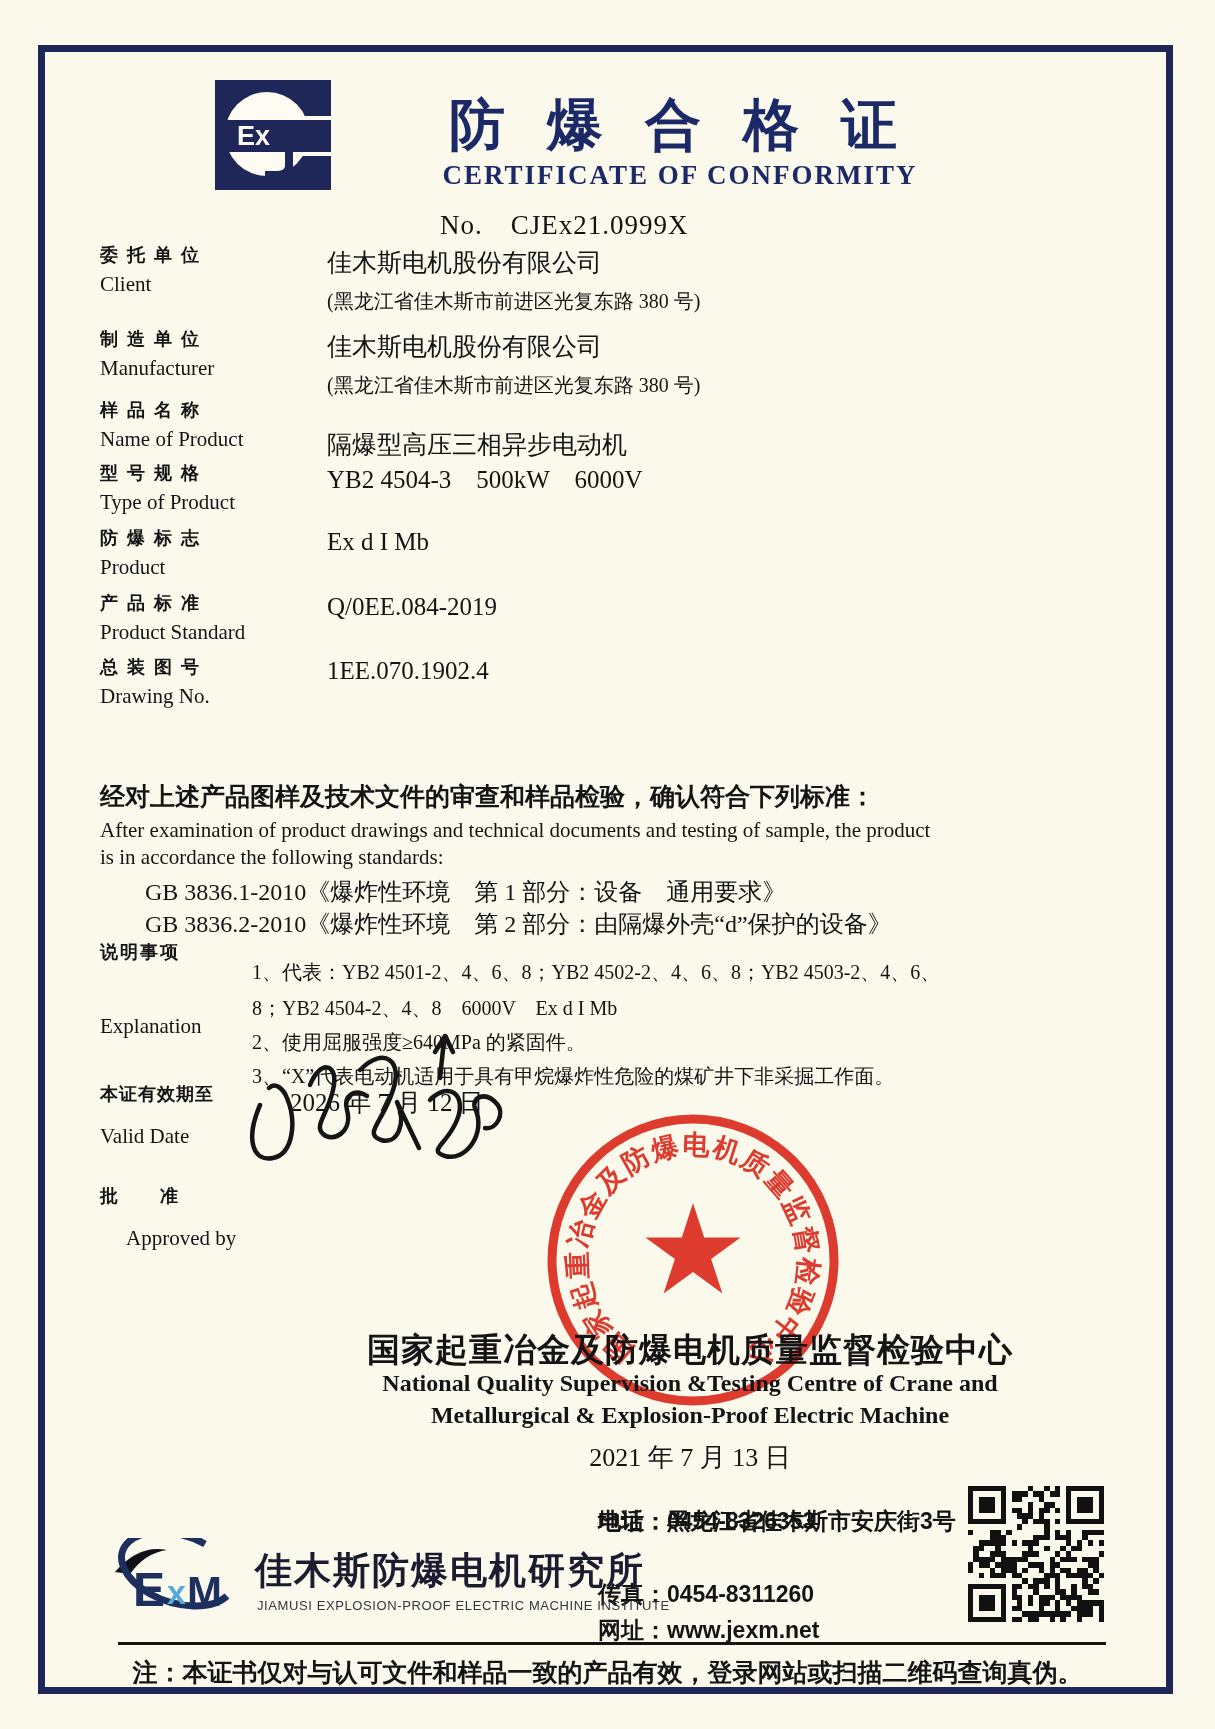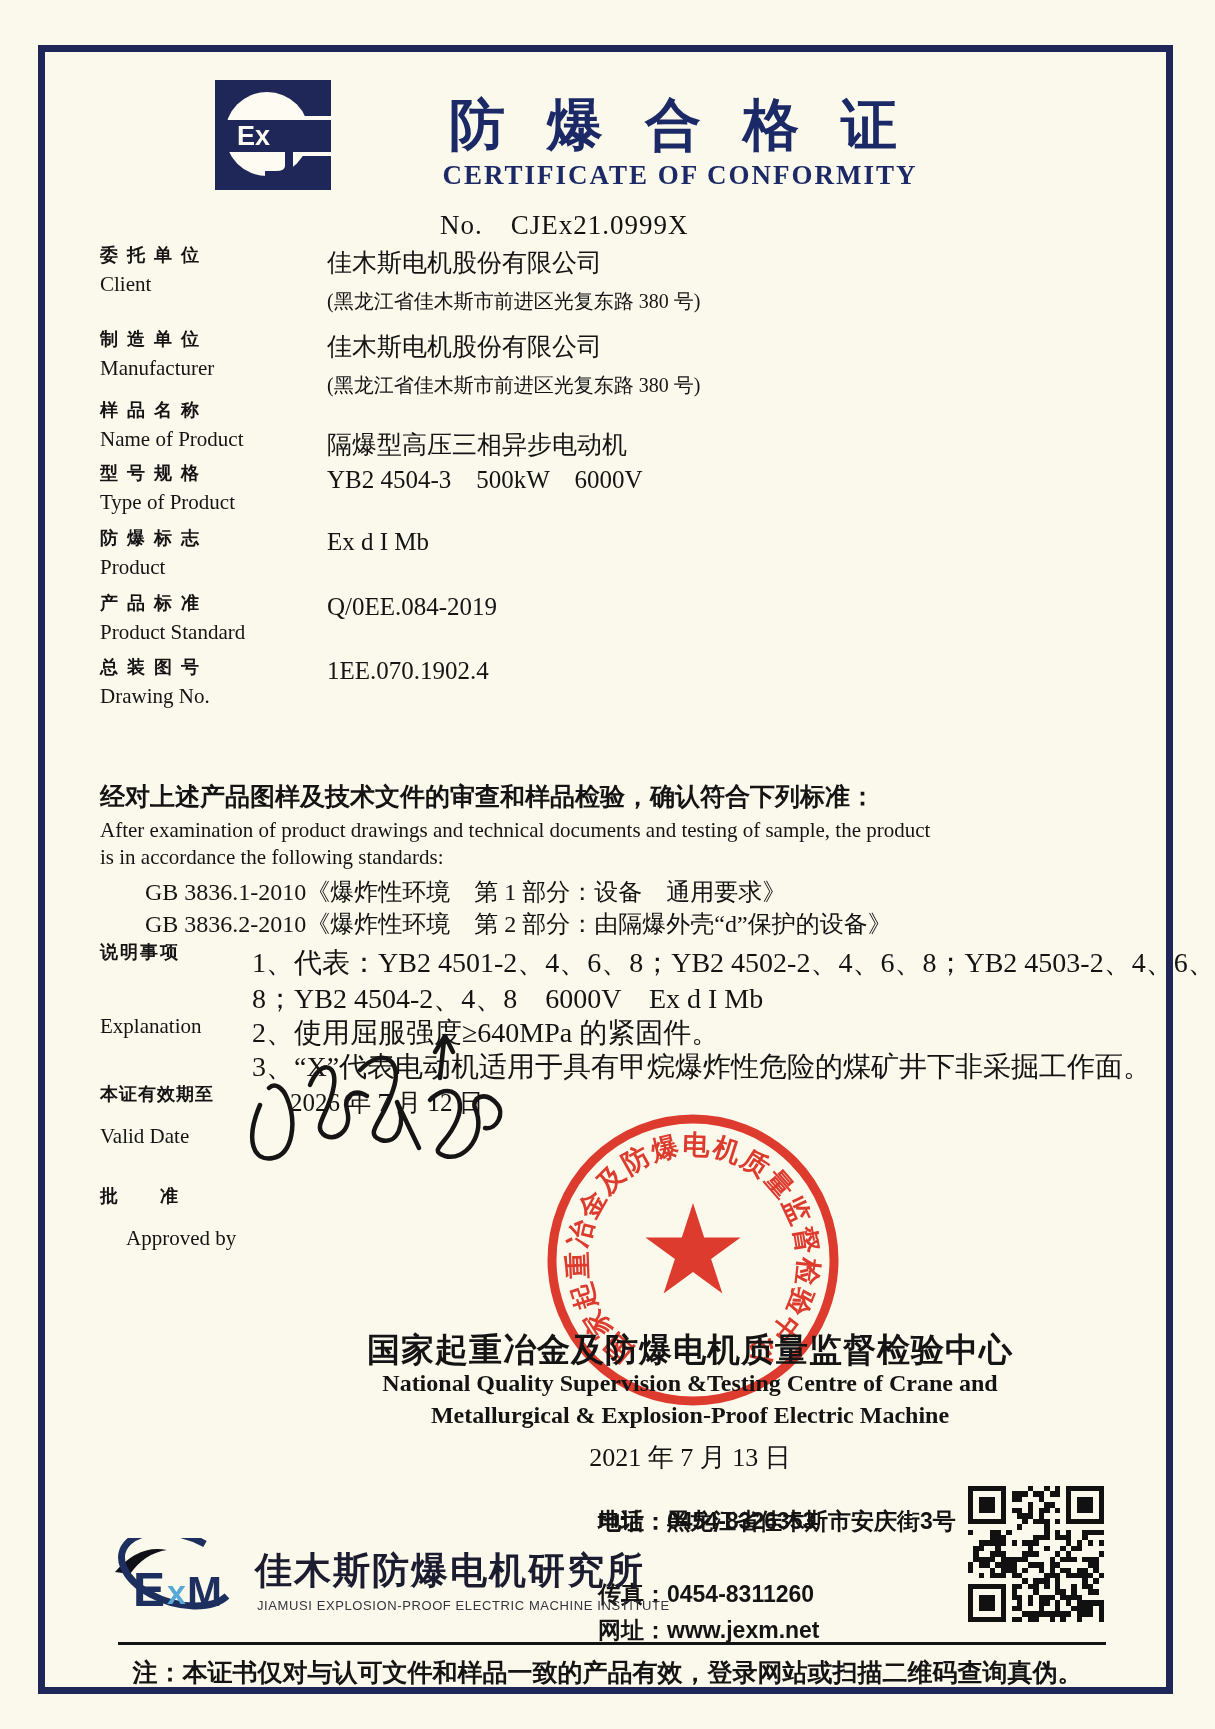--- a/index.html
+++ b/index.html
@@ -30,21 +30,21 @@
   }
   .lbl-en{font-size:21px;margin-top:5px;color:#141414;white-space:nowrap;}
   .val{font-size:25px;white-space:nowrap;color:#141414;}
   .val2{font-size:20px;margin-top:9px;white-space:nowrap;color:#141414;}
   .stmt-cn{
     font-family:"Liberation Sans",sans-serif;font-weight:700;
     font-size:25px;white-space:nowrap;color:#141414;
   }
   .stmt-en{font-size:21px;white-space:nowrap;color:#141414;}
   .std{font-size:24px;white-space:nowrap;color:#141414;}
-  .expl-line{font-size:28px;white-space:nowrap;color:#141414;}
+  .expl-line{font-size:20px;white-space:nowrap;color:#141414;margin-top:15px;}
   .org-cn{
     font-family:"Liberation Sans",sans-serif;font-weight:700;
     font-size:33px;letter-spacing:1px;white-space:nowrap;color:#141414;
   }
   .org-en{font-weight:700;font-size:24px;white-space:nowrap;color:#141414;}
   .date-line{font-size:26px;white-space:nowrap;color:#141414;}
   .contact-row{
     font-family:"Liberation Sans",sans-serif;font-weight:700;
     font-size:23px;white-space:nowrap;color:#141414;
   }

